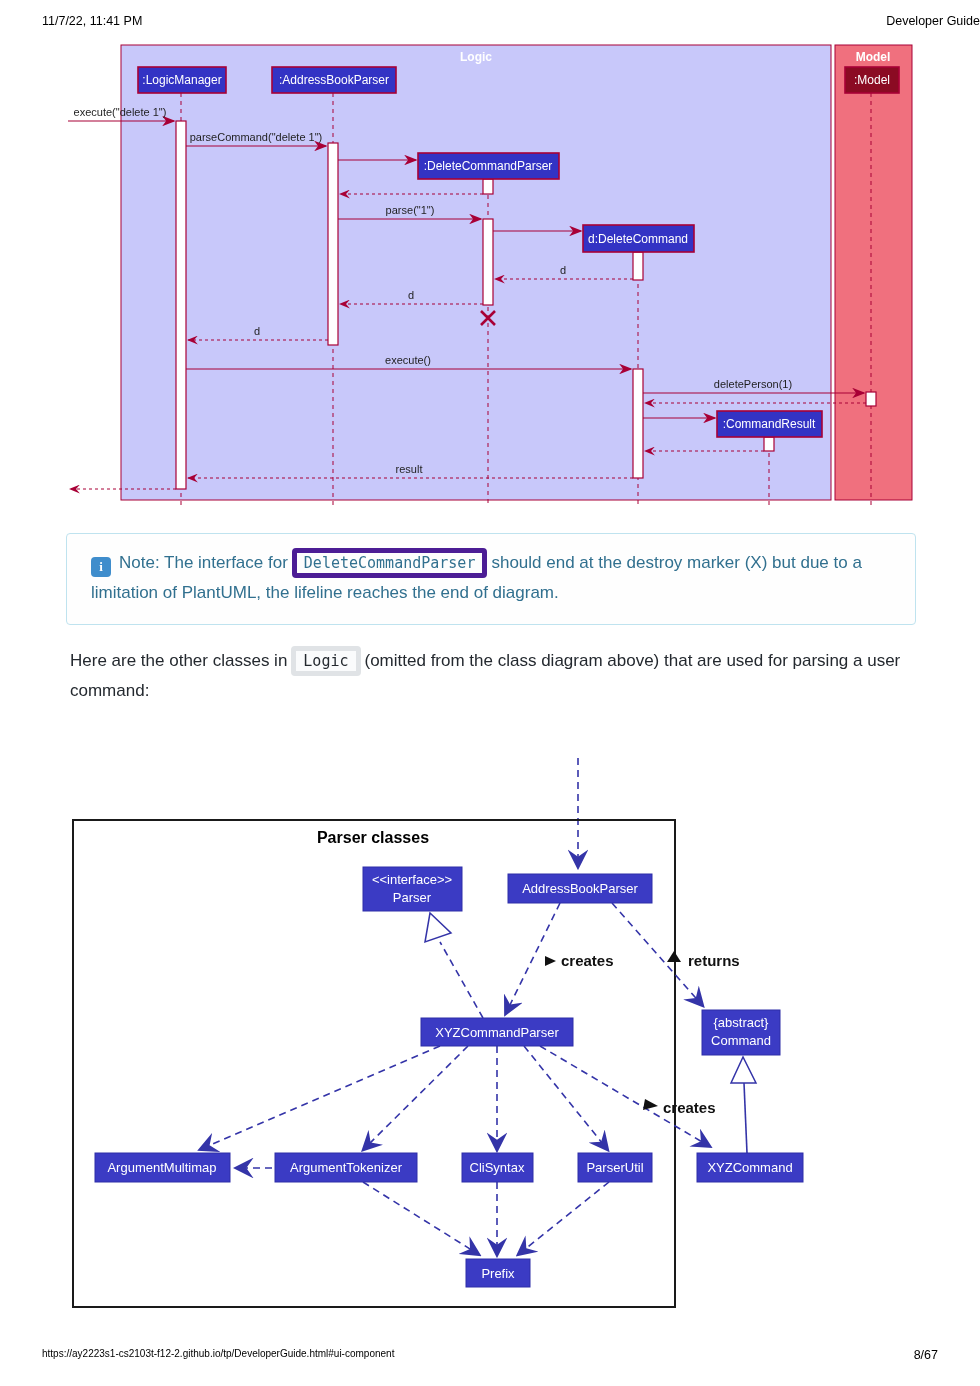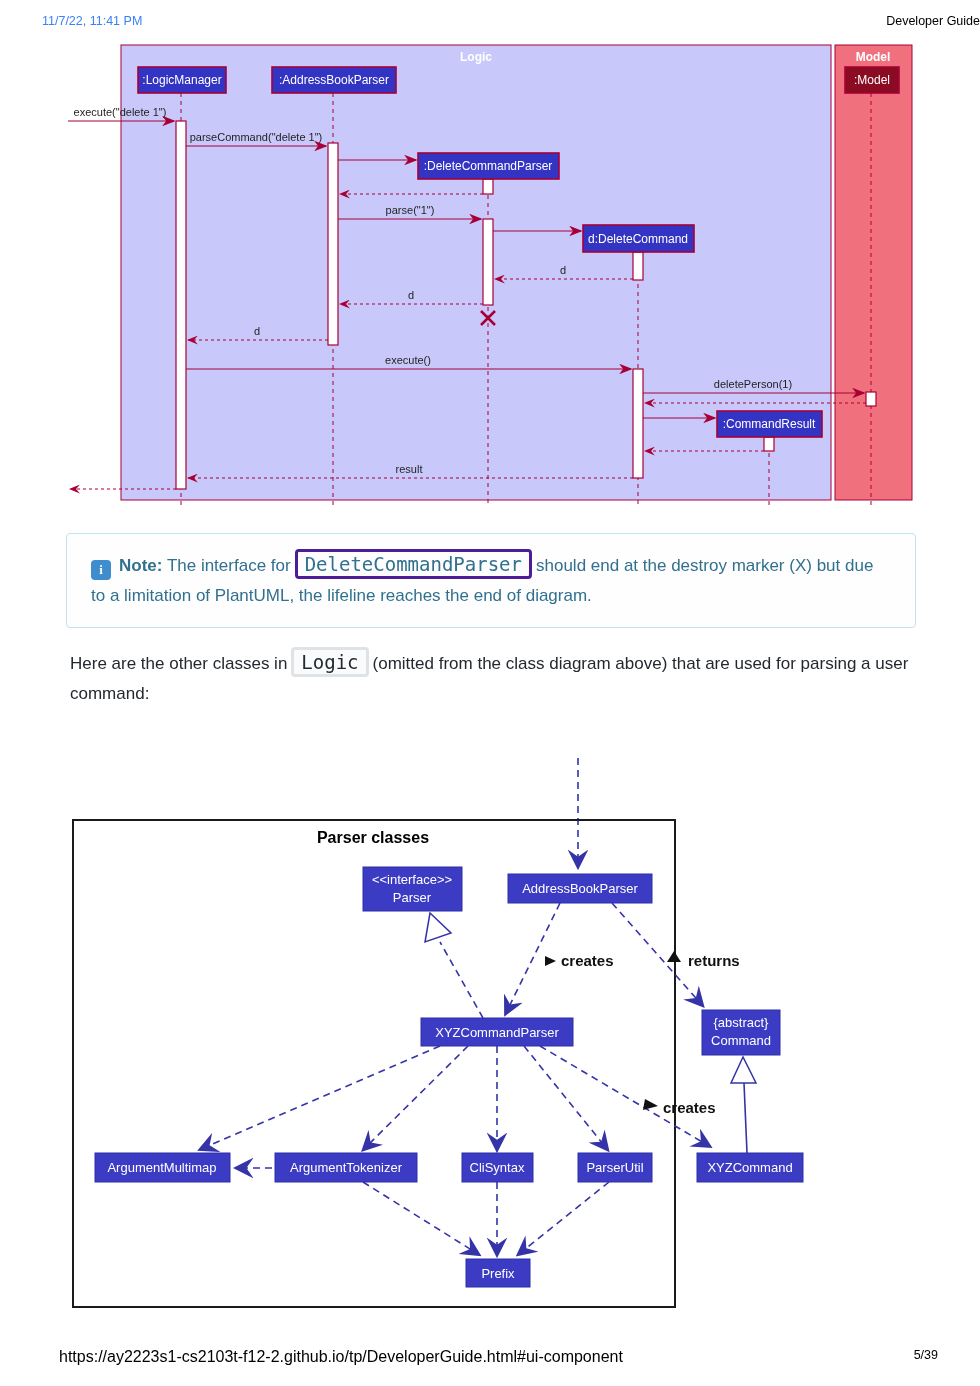--- a/index.html
+++ b/index.html
@@ -1,21 +1,21 @@
 <!DOCTYPE html>
 <html><head>
 <meta charset="utf-8">
 <style>
   html,body{margin:0;padding:0;background:#ffffff;}
   .page{position:relative;width:980px;height:1386px;background:#fff;overflow:hidden;
         font-family:"Liberation Sans",sans-serif;color:#1a1a1a;}
   
-  .hdr-date{position:absolute;left:42px;top:14px;font-size:12.5px;color:#3b82f6;}
+  .hdr-date{position:absolute;left:42px;top:14px;font-size:12.5px;color:#000000;}
   .hdr-title{position:absolute;left:0;right:0;top:14px;text-align:right;font-size:12.5px;color:#000;}
-  .ftr-url{position:absolute;left:42px;top:1348px;font-size:16px;color:#000;margin-left:17px;}
+  .ftr-url{position:absolute;left:42px;top:1348px;font-size:10px;color:#000;}
   .ftr-page{position:absolute;right:42px;top:1348px;font-size:12.5px;color:#000;}
 
   svg{position:absolute;left:0;}
   #seq-svg{top:40px;}
   #cls-svg{top:750px;}
 
   
   .seq-line{stroke:#A80036;stroke-width:1.2;fill:none;}
   .seq-dash{stroke:#A80036;stroke-width:1;fill:none;stroke-dasharray:3,3;}
   .lifeline{stroke:#A80036;stroke-width:1;stroke-dasharray:4,4;fill:none;}
@@ -38,22 +38,22 @@
   .dep-label{font:600 15px "Liberation Sans",sans-serif;fill:#111;}
   .dir-tri{fill:#111;}
 
   
   .note-box{position:absolute;left:66px;top:533px;width:850px;box-sizing:border-box;
     border:1px solid #bfe3ef;border-radius:4px;padding:14px 24px 16px 24px;
     color:#31708f;font-size:17px;line-height:1.75;background:#fefefe;}
   .note-icon{display:inline-block;width:20px;height:20px;background:#3f8dcc;border-radius:4px;
     color:#fff;font-weight:bold;text-align:center;line-height:20px;font-size:13px;
     margin-right:8px;vertical-align:-3px;font-family:"Liberation Serif",serif;}
-  .note-label{font-weight:bold;text-align:right;}
-  code{font-family:"DejaVu Sans Mono",monospace;font-size:19px;border:3px solid #4c1d95;
+  .note-label{font-weight:normal;text-align:right;}
+  code{font-family:"DejaVu Sans Mono",monospace;font-size:15px;border:5px solid #4c1d95;
     border-radius:4px;padding:1px 7px;margin:8px 4px;background:#fdfdfd;}
   .para{position:absolute;left:70px;top:646px;width:860px;color:#24292f;
     font-size:17px;line-height:1.75;}
   .para code{border-color:#e0e3e6;background:#fafbfc;color:#24292f;}
 </style>
 </head>
 <body>
 
 <div class="page">
 
@@ -242,14 +242,14 @@
 
       <rect class="cls-box" x="697" y="403" width="106" height="29" fill="#3B3BC4"></rect>
       <text class="cls-text" x="750" y="422">XYZCommand</text>
 
       <rect class="cls-box" x="466" y="509" width="64" height="28" fill="#3B3BC4"></rect>
       <text class="cls-text" x="498" y="528">Prefix</text>
     </g>
   </svg>
 
   <div class="ftr-url">https://ay2223s1-cs2103t-f12-2.github.io/tp/DeveloperGuide.html#ui-component</div>
-  <div class="ftr-page">5/39</div>
+  <div class="ftr-page">8/67</div>
 </div>
 
 </body></html>

